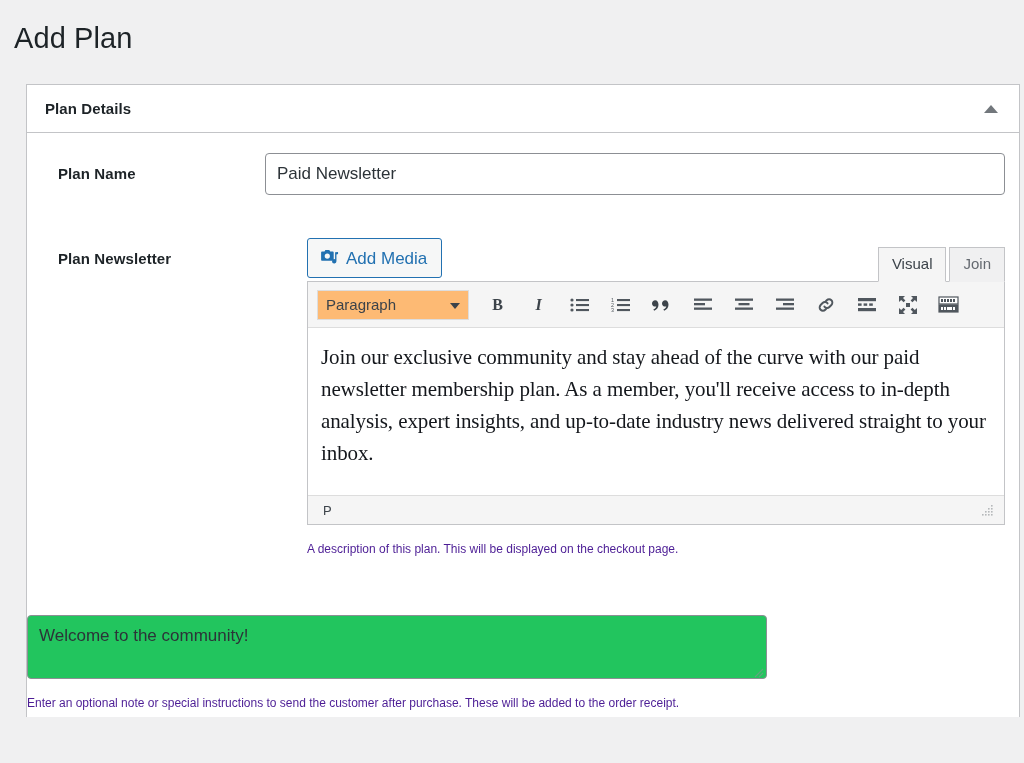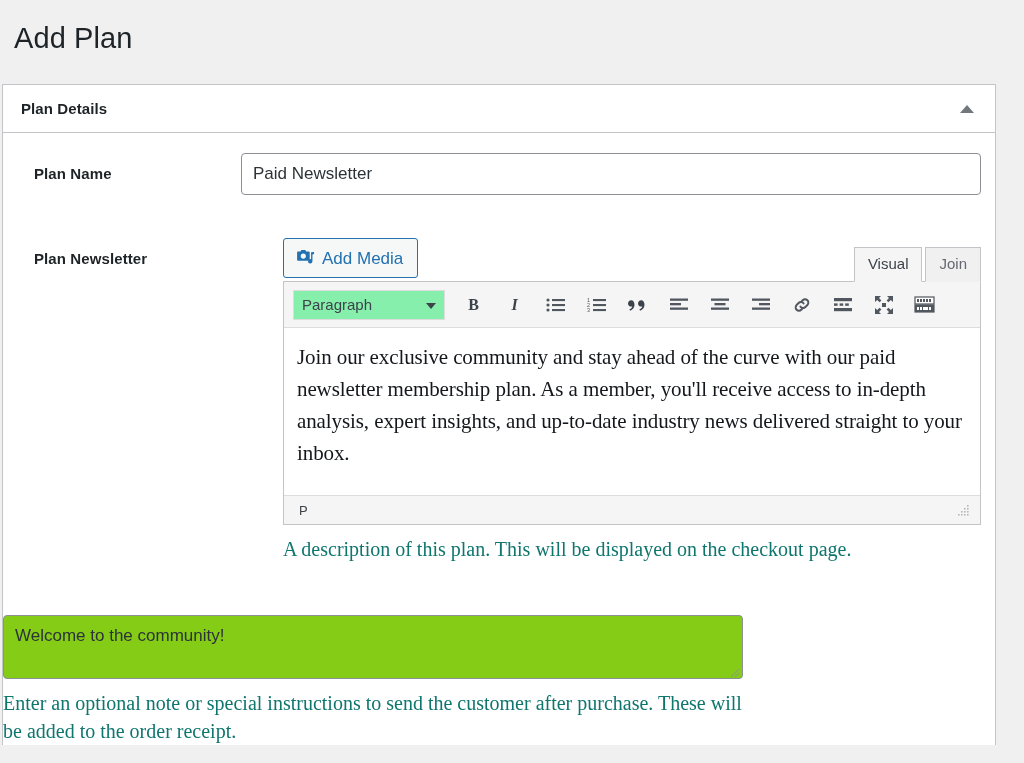--- a/index.html
+++ b/index.html
@@ -14,21 +14,21 @@
     font-size: 29px;
     font-weight: 400;
     color: #1d2327;
     margin: 0;
     padding: 18px 0 0 14px;
     line-height: 40px;
     letter-spacing: .1px;
   }
   .postbox {
     position: absolute;
-    left: 2px;
+    left: 26px;
     top: 84px;
     width: 994px;
     background: #fff;
     border: 1px solid #c3c4c7;
     border-bottom: none;
   }
   .postbox-header {
     height: 48px;
     border-bottom: 1px solid #c3c4c7;
     display: flex;
@@ -148,21 +148,21 @@
     align-items: center;
     padding: 0 6px;
     gap: 0;
   }
   .format-select {
     appearance: none;
     -webkit-appearance: none;
     width: 152px;
     height: 30px;
     border: 1px solid #ddd;
-    background: #86efac;
+    background: #fdba74;
     color: #3c434a;
     font-family: "Liberation Sans", sans-serif;
     font-size: 15px;
     padding: 0 8px;
     margin: 0 8px 0 3px;
     border-radius: 0;
     cursor: pointer;
     position: relative;
   }
   .select-wrap { position: relative; display: inline-block; }
@@ -213,39 +213,38 @@
     color: #3c434a;
     font-family: "Liberation Sans", sans-serif;
   }
   .resize-grip-dots {
     width: 14px; height: 14px;
     margin-right: 4px;
     opacity: .55;
   }
 
   .help-text {
-    font-size: 20px;
-    color: #0f766e;
+    font-size: 12px;
+    color: #4c1d95;
     line-height: 28px;
     margin: 10px 0 0 0;
     max-width: 740px;
-    font-family: Liberation Serif, serif;
   }
 
   
   .row-purchase-note { padding-top: 52px; }
   .row-purchase-note .field-label { padding-top: 13px; }
   .textarea-wrap { position: relative; width: 740px; }
   .note-textarea {
     display: block;
     width: 740px;
     height: 64px;
     border: 1px solid #8c8f94;
     border-radius: 4px;
-    background: #84cc16;
+    background: #22c55e;
     color: #2c3338;
     font-family: "Liberation Sans", sans-serif;
     font-size: 17px;
     line-height: 24px;
     padding: 8px 11px;
     resize: none;
     outline: none;
     overflow: hidden;
   }
   .ta-grip {

